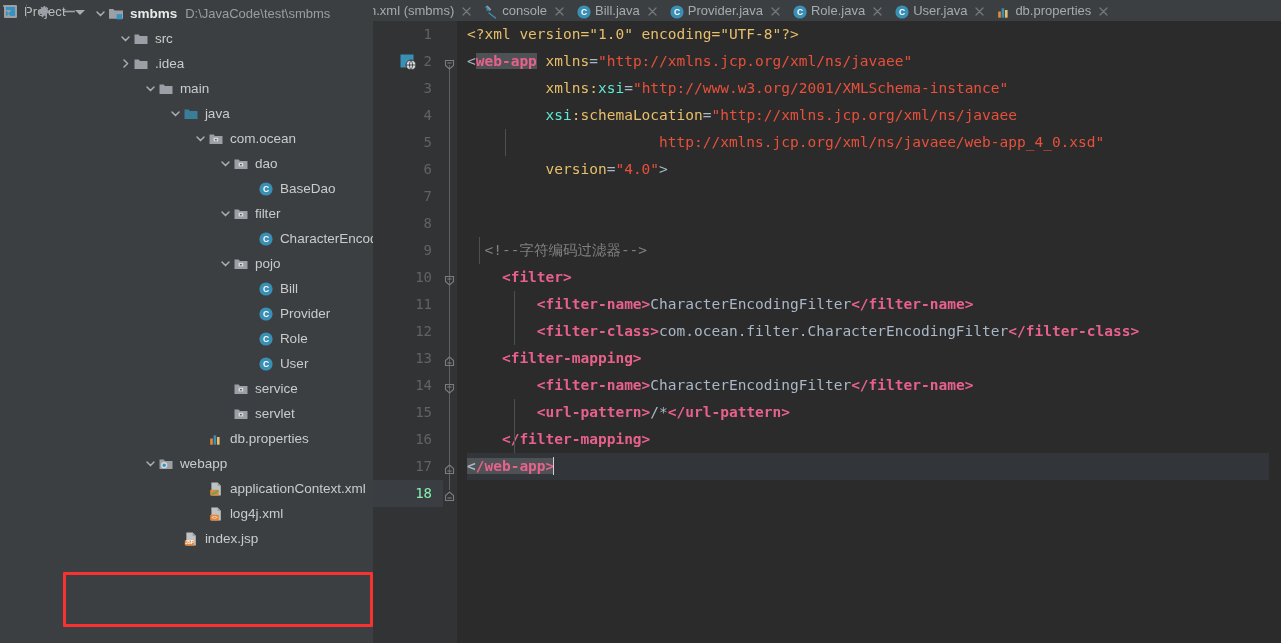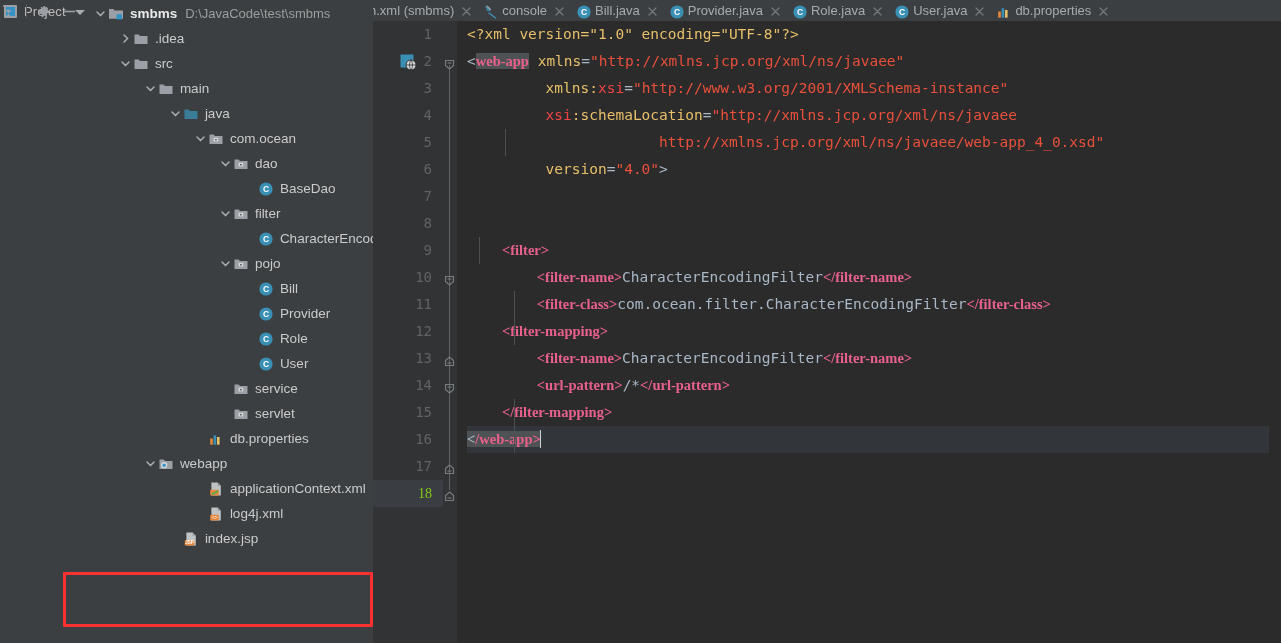--- a/index.html
+++ b/index.html
@@ -125,21 +125,21 @@
     position: relative;
     font-family: "DejaVu Sans Mono", monospace;
   }
   .gline {
     height: 27px; line-height: 27px;
     position: relative;
     text-align: right;
     padding-right: 11px;
     color: #606366; font-size: 14px;
   }
-  .gline.cur { background: #3a3d41; color: #84cc16; font-family: Liberation Serif, serif; }
+  .gline.cur { background: #3a3d41; color: #86efac; }
   .gmark { position: absolute; left: 27px; top: 5px; width: 17px; height: 17px; }
   #foldstrip {
     width: 14px; flex: 0 0 14px; background: #313335; position: relative;
   }
   .fold { position: absolute; width: 11px; height: 11px; left: 1px; }
   .foldline { position: absolute; width: 1px; background: #5c6164; left: 6px; }
 
   #codearea {
     flex: 1 1 auto; position: relative; background: #2b2b2b;
     font-family: "DejaVu Sans Mono", monospace;
@@ -149,23 +149,23 @@
   }
   .cline {
     height: 27px; line-height: 27px; white-space: pre;
     position: relative;
   }
   .cline.cur { background: #323539; }
   .indentguide {
     position: absolute; width: 1px; background: #4b5052; top: 0; height: 27px;
   }
   .tk-punct  { color: #a9b7c6; }
-  .tk-tag    { color: #e8618c; font-weight: bold; font-family: Liberation Serif, serif; }
+  .tk-tag    { color: #e8618c; font-weight: bold; }
   .tk-attrn  { color: #e8bf6a; }
-  .tk-ns     { color: #ef4444; margin-top: 28px; }
+  .tk-ns     { color: #5eead4; margin-top: 28px; }
   .tk-str    { color: #e8503b; }
   .tk-text   { color: #a9b7c6; }
   .tk-comment{ color: #808080; }
   .tk-proc   { color: #e8bf6a; }
   .sel-hl    { background: #4f5254; }
   .caret {
     display: inline-block; width: 1px; height: 18px;
     background: #cdd2d4; vertical-align: -4px;
     margin-left: -1px;
   }
@@ -237,39 +237,39 @@
               <path fill="#9aa0a6" d="M1 3h4.3l1.2 1.4H15v8.4H1z"></path>
               <rect x="8.6" y="8.2" width="5.4" height="5.2" fill="#3592c4"></rect>
             </svg></div>
           <span class="tlabel bold">smbms</span>
           <span class="tlabel dim">D:\JavaCode\test\smbms</span>
         </div>
         <div class="row">
           <div style="width: 33px; flex: 0 0 auto; height: 25px;"></div>
           <div class="arrow">
             <svg width="11" height="11" viewBox="0 0 11 11">
+              <path d="M2 4 L5.5 7.6 L9 4" fill="none" stroke="#a9acaf" stroke-width="1.5" stroke-linecap="round" stroke-linejoin="round"></path>
+            </svg>
+          </div>
+          <div class="ticon"><svg width="16" height="16" viewBox="0 0 16 16">
+              <path fill="#9aa0a6" d="M1.5 3.5h4.2l1.2 1.4h7.6v8.1H1.5z"></path>
+            </svg></div>
+          <span class="tlabel">src</span>
+        </div>
+        <div class="row">
+          <div style="width: 33px; flex: 0 0 auto; height: 25px;"></div>
+          <div class="arrow">
+            <svg width="11" height="11" viewBox="0 0 11 11">
               <path d="M4 2 L7.6 5.5 L4 9" fill="none" stroke="#a9acaf" stroke-width="1.5" stroke-linecap="round" stroke-linejoin="round"></path>
             </svg>
           </div>
           <div class="ticon"><svg width="16" height="16" viewBox="0 0 16 16">
               <path fill="#9aa0a6" d="M1.5 3.5h4.2l1.2 1.4h7.6v8.1H1.5z"></path>
             </svg></div>
           <span class="tlabel">.idea</span>
-        </div>
-        <div class="row">
-          <div style="width: 33px; flex: 0 0 auto; height: 25px;"></div>
-          <div class="arrow">
-            <svg width="11" height="11" viewBox="0 0 11 11">
-              <path d="M2 4 L5.5 7.6 L9 4" fill="none" stroke="#a9acaf" stroke-width="1.5" stroke-linecap="round" stroke-linejoin="round"></path>
-            </svg>
-          </div>
-          <div class="ticon"><svg width="16" height="16" viewBox="0 0 16 16">
-              <path fill="#9aa0a6" d="M1.5 3.5h4.2l1.2 1.4h7.6v8.1H1.5z"></path>
-            </svg></div>
-          <span class="tlabel">src</span>
         </div>
         <div class="row">
           <div style="width: 58px; flex: 0 0 auto; height: 25px;"></div>
           <div class="arrow">
             <svg width="11" height="11" viewBox="0 0 11 11">
               <path d="M2 4 L5.5 7.6 L9 4" fill="none" stroke="#a9acaf" stroke-width="1.5" stroke-linecap="round" stroke-linejoin="round"></path>
             </svg>
           </div>
           <div class="ticon"><svg width="16" height="16" viewBox="0 0 16 16">
               <path fill="#9aa0a6" d="M1.5 3.5h4.2l1.2 1.4h7.6v8.1H1.5z"></path>
@@ -617,20 +617,21 @@
         </div>
       <div id="codearea">
           <div class="cline"><span class="tk-proc">&lt;?xml version="1.0" encoding="UTF-8"?&gt;</span></div>
           <div class="cline"><span class="tk-punct">&lt;</span><span class="tk-tag sel-hl">web-app</span><span class="tk-text"> </span><span class="tk-attrn">xmlns</span><span class="tk-punct">=</span><span class="tk-str">"http://xmlns.jcp.org/xml/ns/javaee"</span></div>
           <div class="cline"><span class="tk-text">         </span><span class="tk-attrn">xmlns:</span><span class="tk-ns">xsi</span><span class="tk-punct">=</span><span class="tk-str">"http://www.w3.org/2001/XMLSchema-instance"</span></div>
           <div class="cline"><span class="tk-text">         </span><span class="tk-ns">xsi</span><span class="tk-attrn">:schemaLocation</span><span class="tk-punct">=</span><span class="tk-str">"http://xmlns.jcp.org/xml/ns/javaee</span></div>
           <div class="cline"><span class="tk-str">                      http://xmlns.jcp.org/xml/ns/javaee/web-app_4_0.xsd"</span></div>
           <div class="cline"><span class="tk-text">         </span><span class="tk-attrn">version</span><span class="tk-punct">=</span><span class="tk-str">"4.0"</span><span class="tk-punct">&gt;</span></div>
           <div class="cline"></div>
           <div class="cline"></div>
+          <div class="cline"><span class="tk-text">  </span><span class="tk-comment">&lt;!--字符编码过滤器--&gt;</span></div>
           <div class="cline"><span class="tk-text">    </span><span class="tk-tag">&lt;filter&gt;</span></div>
           <div class="cline"><span class="tk-text">        </span><span class="tk-tag">&lt;filter-name&gt;</span><span class="tk-text">CharacterEncodingFilter</span><span class="tk-tag">&lt;/filter-name&gt;</span></div>
           <div class="cline"><span class="tk-text">        </span><span class="tk-tag">&lt;filter-class&gt;</span><span class="tk-text">com.ocean.filter.CharacterEncodingFilter</span><span class="tk-tag">&lt;/filter-class&gt;</span></div>
           <div class="cline"><span class="tk-text">    </span><span class="tk-tag">&lt;filter-mapping&gt;</span></div>
           <div class="cline"><span class="tk-text">        </span><span class="tk-tag">&lt;filter-name&gt;</span><span class="tk-text">CharacterEncodingFilter</span><span class="tk-tag">&lt;/filter-name&gt;</span></div>
           <div class="cline"><span class="tk-text">        </span><span class="tk-tag">&lt;url-pattern&gt;</span><span class="tk-text">/*</span><span class="tk-tag">&lt;/url-pattern&gt;</span></div>
           <div class="cline"><span class="tk-text">    </span><span class="tk-tag">&lt;/filter-mapping&gt;</span></div>
           <div class="cline cur"><span class="tk-tag sel-hl"><span class="tk-punct">&lt;</span><span>/web-app&gt;</span></span><span class="caret"></span></div>
           <div class="indentguide" style="left: 48px; top: 108px; height: 27px;"></div>
           <div class="indentguide" style="left: 22px; top: 216px; height: 27px;"></div>

